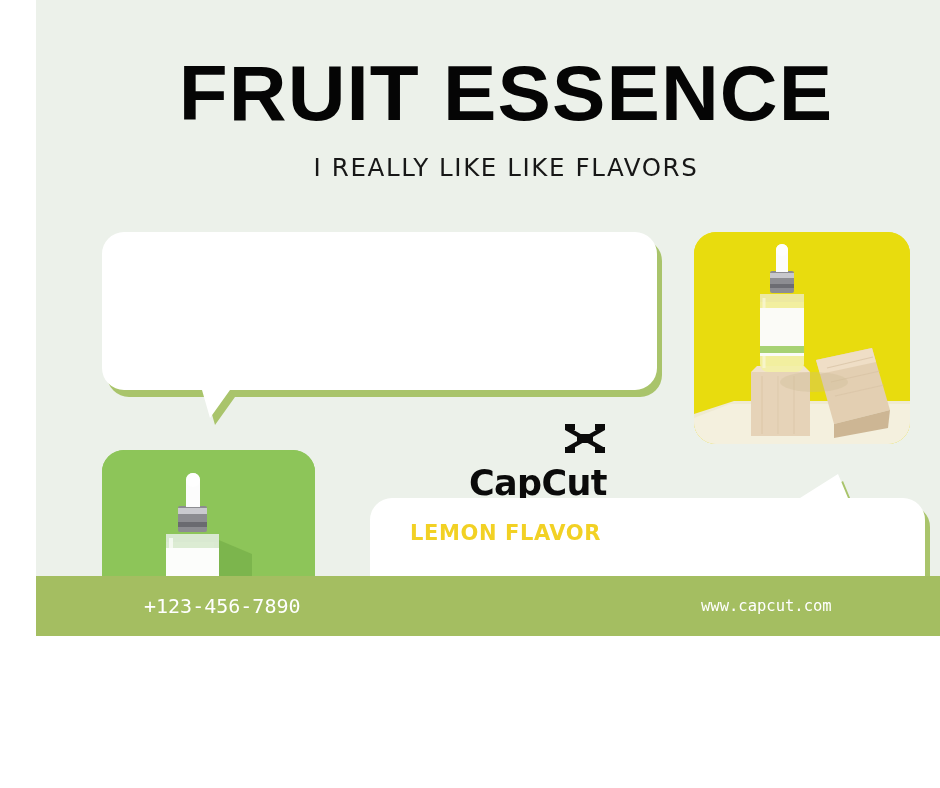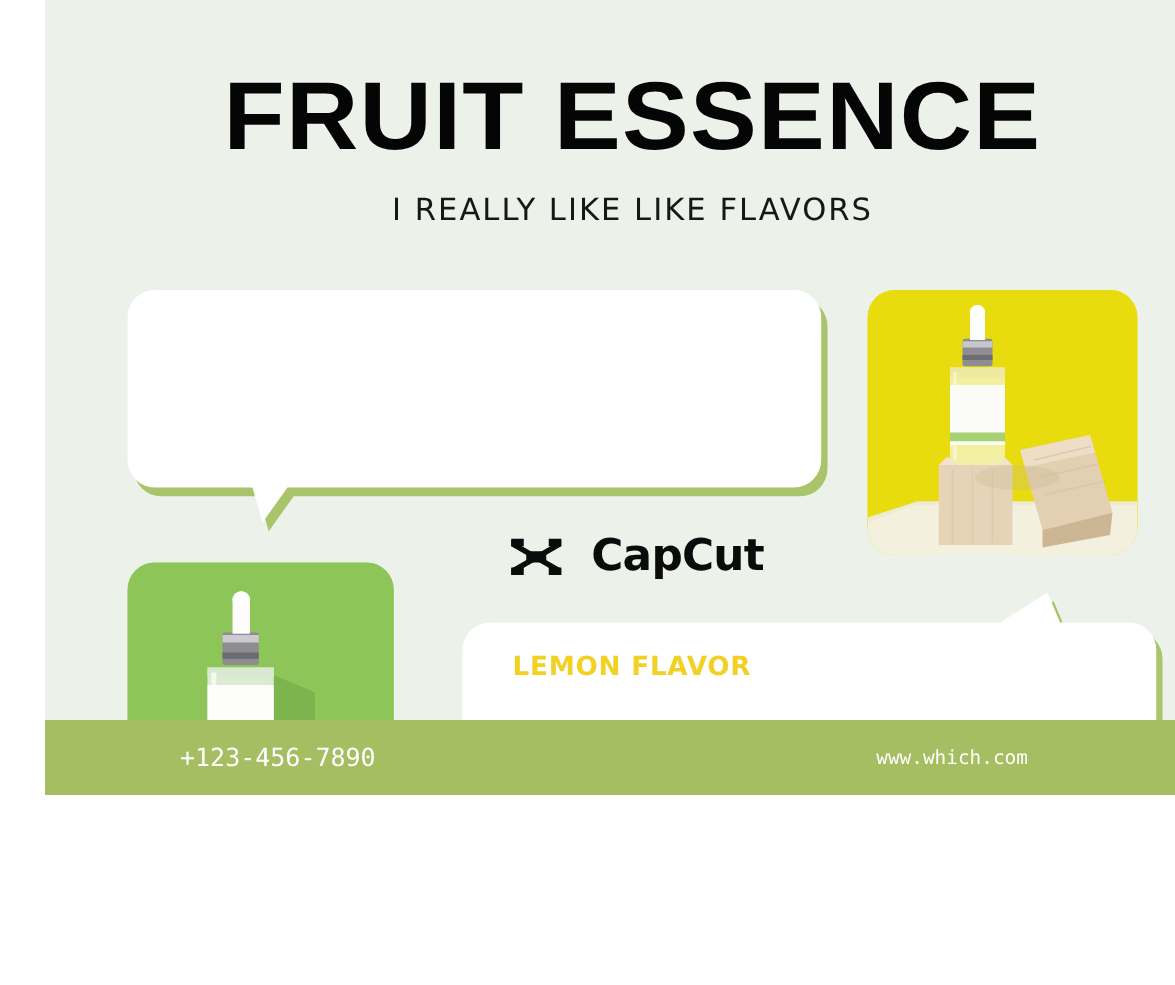--- a/index.html
+++ b/index.html
@@ -148,22 +148,23 @@
   .photo svg { display: block; width: 100%; height: 100%; }
 
   
   #capcut-logo {
     position: absolute;
     left: 371px;
     top: 421px;
     width: 200px;
     height: 48px;
     display: flex;
-    align-items: center;
-    gap: 22px;
+    align-items: flex-end;
+    gap: 11px;
+    flex-direction: column;
   }
   #capcut-logo .mark { width: 44px; height: 34px; flex: 0 0 auto; }
   #capcut-logo .mark svg { display: block; width: 100%; height: 100%; }
   #capcut-logo .wordmark {
     font-family: "DejaVu Sans", sans-serif;
     font-weight: bold;
     font-size: 35px;
     letter-spacing: -0.6px;
     color: #0B0B0B;
     line-height: 1;
@@ -315,16 +316,16 @@
         <path d="M22,0 H430 L468,-24 L478,0 H533 A22,22 0 0 1 555,22 V136 A22,22 0 0 1 533,158 H22 A22,22 0 0 1 0,136 V22 A22,22 0 0 1 22,0 Z" fill="#FFFFFF"></path>
       </svg>
     </div>
     <div class="bubble-content">
       <h2 class="card-heading yellow">LEMON FLAVOR</h2>
     </div>
   </div>
 
   <div class="footer">
     <span class="footer-item" id="footer-phone">+123-456-7890</span>
-    <span class="footer-item" id="footer-website">www.which.com</span>
+    <span class="footer-item" id="footer-website">www.capcut.com</span>
   </div>
 
 </div>
 
 </body></html>

